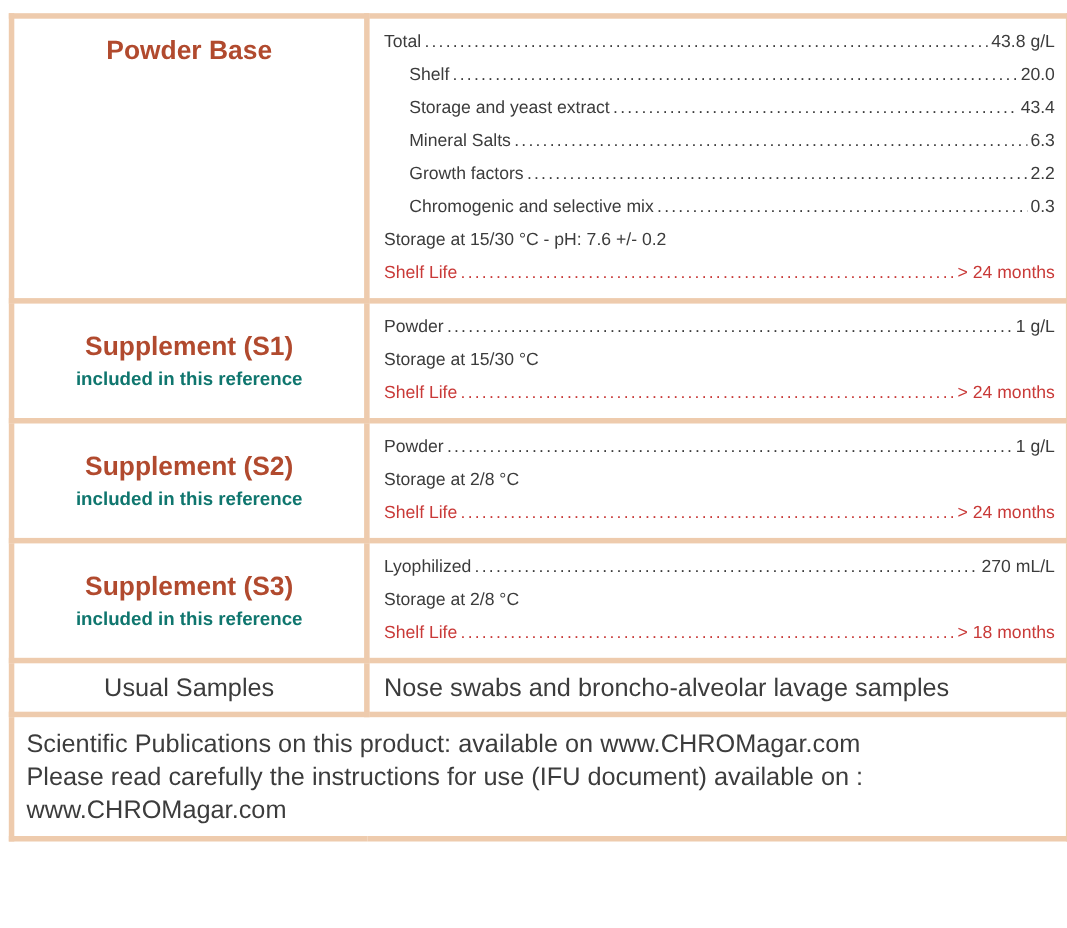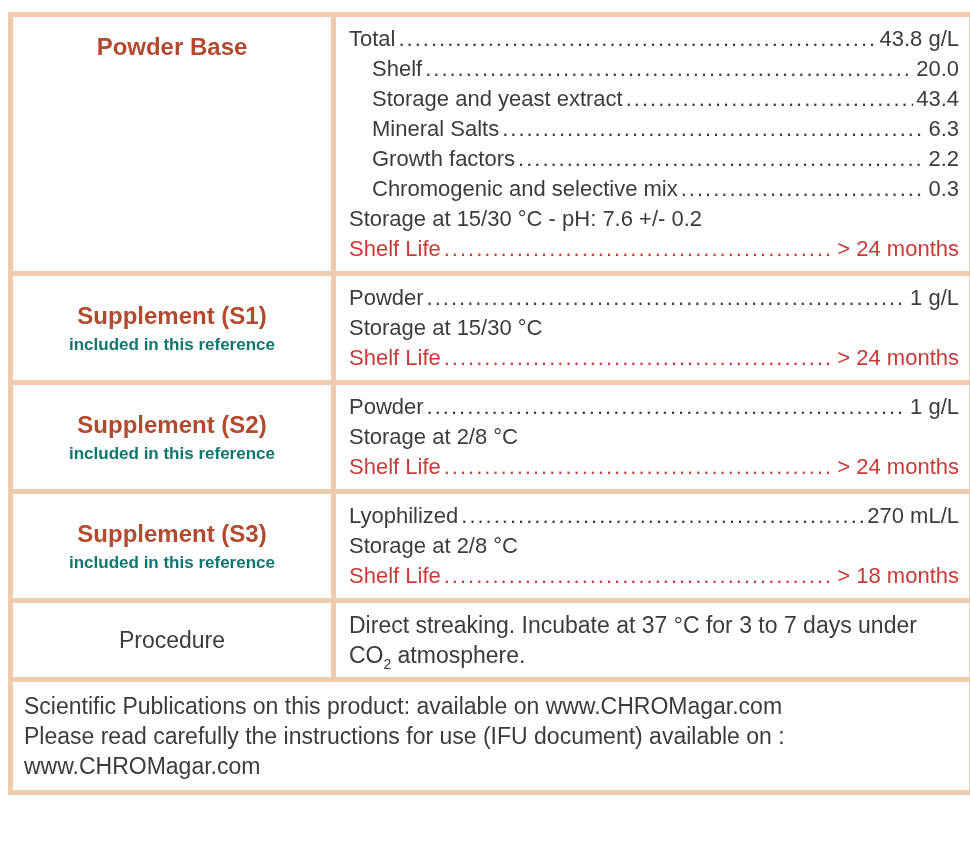--- a/index.html
+++ b/index.html
@@ -21,21 +21,21 @@
     vertical-align: middle;
   }
   td.label-cell { width: 302px; text-align: center; padding: 6px 8px; }
   td.label-cell.top { vertical-align: top; padding-top: 16px; }
   td.content-cell { padding: 7px 10px 7px 13px; }
   .row-title { color: #b14a2e; font-weight: bold; font-size: 24px; line-height: 28px; }
   .row-title.plain { color: #3c3c3c; font-weight: normal; font-size: 23px; }
   .row-subtitle { color: #0f766e; font-weight: bold; font-size: 17px; line-height: 20px; margin-top: 5px; }
   .line {
     display: flex; align-items: baseline;
-    font-size: 22px; line-height: 30px;
+    font-size: 16px; line-height: 30px;
     white-space: nowrap;
   }
   .line .lbl { flex: 0 0 auto; }
   .line .dots { flex: 1 1 auto; overflow: hidden; margin: 0 3px; }
   .line .dots::after {
     content: "....................................................................................................................................";
     letter-spacing: 2px;
   }
   .line .val { flex: 0 0 auto; white-space: nowrap; }
   .line.indent { padding-left: 23px; }
@@ -163,30 +163,29 @@
           <span class="lbl">Storage at 2/8 °C</span>
         </div>
         <div class="line red">
           <span class="lbl">Shelf Life</span>
           <span class="dots"></span>
           <span class="val">&gt; 18 months</span>
         </div>
       </td>
     </tr>
 
-
-    <tr class="r6">
+    <tr class="r5">
       <td class="label-cell">
-        <div class="row-title plain">Procedure</div>
+        <div class="row-title plain">Usual Samples</div>
       </td>
       <td class="content-cell">
-        <div class="plain-text">Direct streaking. Incubate at 37 °C for 3 to 7 days under</div>
-        <div class="plain-text"><span>CO</span><sub class="co2">2</sub><span> atmosphere.</span></div>
+        <div class="plain-text">Nose swabs and broncho-alveolar lavage samples</div>
       </td>
     </tr>
+
 
     <tr class="r7">
       <td class="footer-cell" colspan="2">
         <div class="footer-line">Scientific Publications on this product: available on www.CHROMagar.com</div>
         <div class="footer-line">Please read carefully the instructions for use (IFU document) available on :</div>
         <div class="footer-line">www.CHROMagar.com</div>
       </td>
     </tr>
 
   </tbody>

